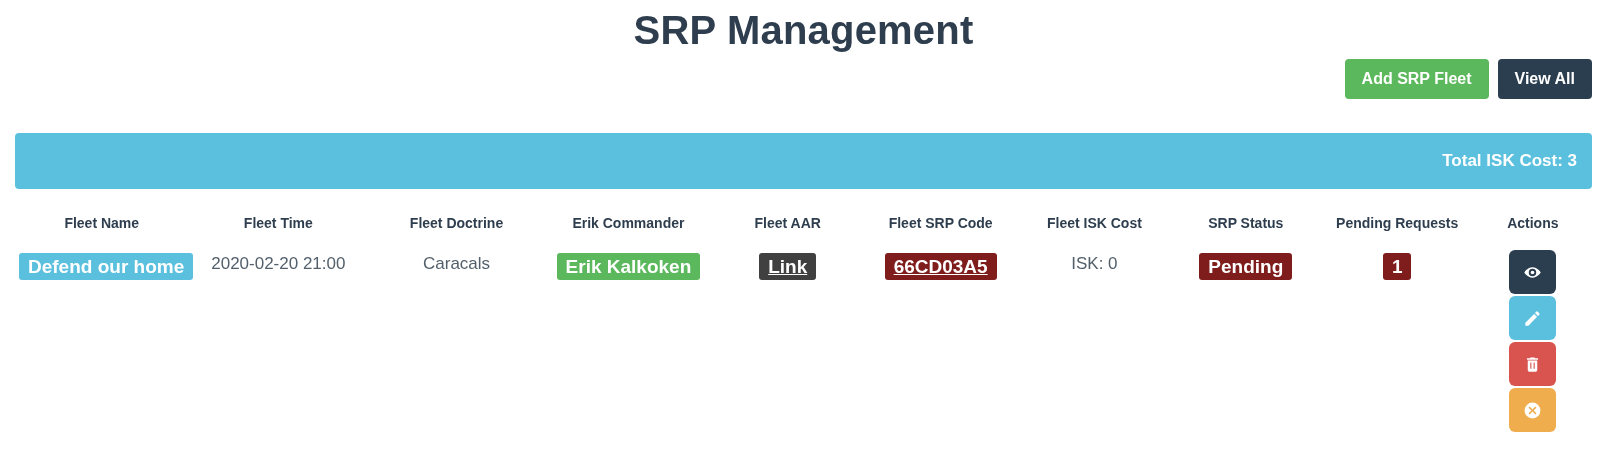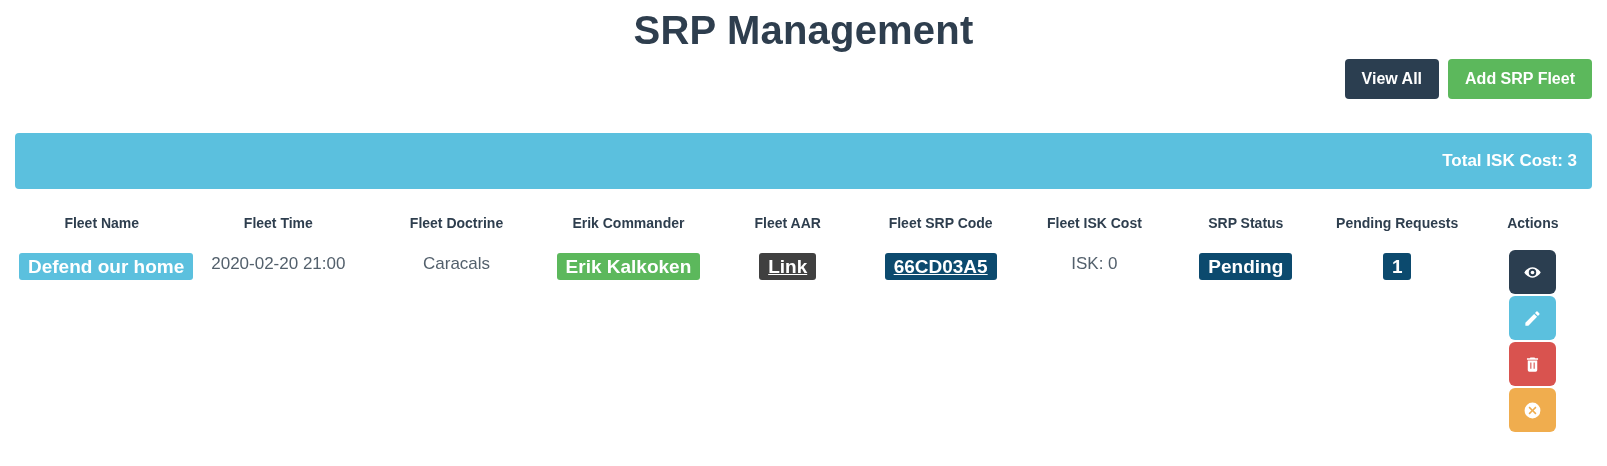--- a/index.html
+++ b/index.html
@@ -92,21 +92,21 @@
     color: #ffffff;
     padding: 4px 9px;
     border-radius: 3px;
     line-height: 1;
     white-space: nowrap;
     margin-top: 3px;
   }
   .label-info    { background: #5bc0de; }
   .label-success { background: #5cb85c; }
   .label-dark    { background: #404040; }
-  .label-warning { background: #0c4a6e; }
+  .label-warning { background: #7f1d1d; }
   .label a, .label-link { color: #ffffff; text-decoration: underline; cursor: pointer; }
   .plain-cell { line-height: 1.2; padding-top: 4px !important; }
 
   
   .actions-stack {
     display: flex;
     flex-direction: column;
     align-items: center;
     gap: 2px;
   }
@@ -127,22 +127,22 @@
   .action-btn svg { width: 19px; height: 19px; display: block; }
 </style>
 </head>
 <body>
 
 <div class="container">
 
   <h1 class="page-title">SRP Management</h1>
 
   <div class="toolbar">
+    <button class="btn btn-green">Add SRP Fleet</button>
     <button class="btn btn-dark">View All</button>
-    <button class="btn btn-green">Add SRP Fleet</button>
   </div>
 
   <div class="summary-bar">
     <span>Total ISK Cost: 3</span>
   </div>
 
   <table class="fleet-table">
     <colgroup>
       <col style="width:11.0%">
         <col style="width:11.4%">

